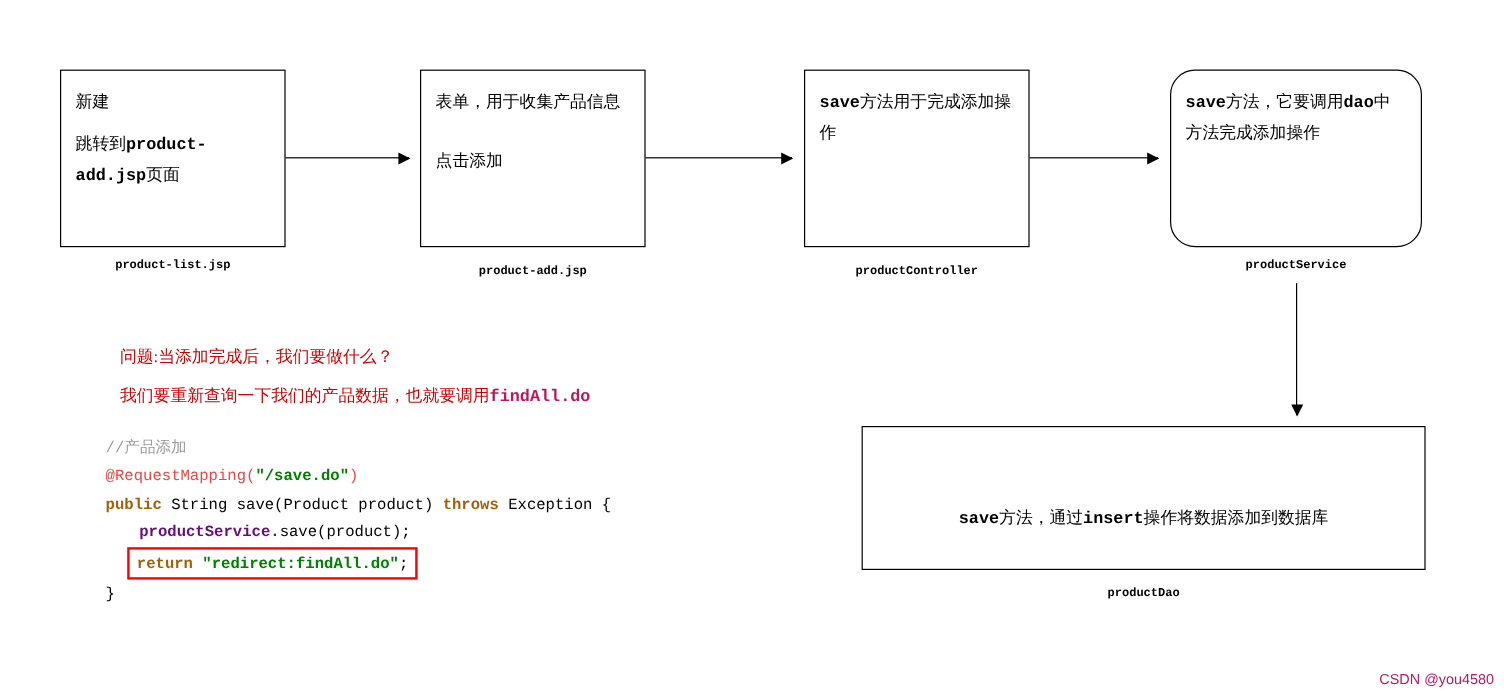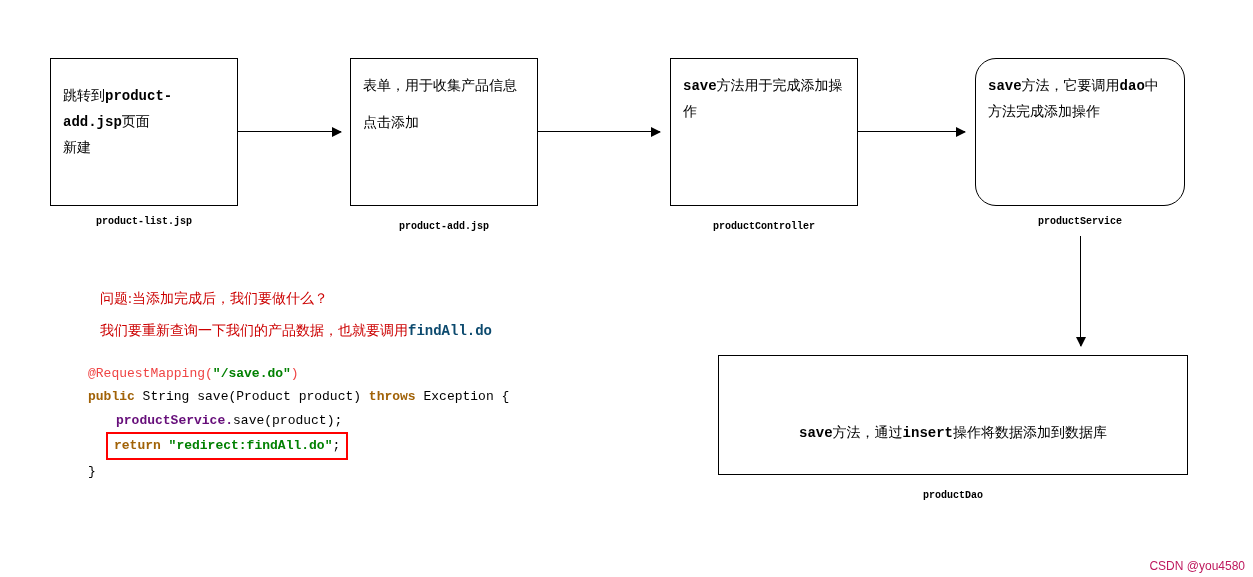--- a/index.html
+++ b/index.html
@@ -87,32 +87,32 @@
     bottom: 4px;
     color: #be185d;
     font-size: 12px;
     font-family: Arial, sans-serif;
   }
 </style>
 </head>
 <body>
 
 <div class="box" style="left:50px; top:58px; width:188px; height:148px;">
+  <div>新建</div>
   <div style="margin-top:10px;">
     <span>跳转到</span><span class="mono-bold">product-add.jsp</span><span>页面</span>
   </div>
-  <div>新建</div>
 </div>
 <div class="box-label" style="left:50px; top:216px; width:188px;">product-list.jsp</div>
 
 <div class="arrow-h" style="left:238px; top:131px; width:103px;"></div>
 
 <div class="box" style="left:350px; top:58px; width:188px; height:148px;">
   <div>表单，用于收集产品信息</div>
-  <div style="margin-top:12px;">点击添加</div>
+  <div style="margin-top:24px;">点击添加</div>
 </div>
 <div class="box-label" style="left:350px; top:221px; width:188px;">product-add.jsp</div>
 
 <div class="arrow-h" style="left:538px; top:131px; width:122px;"></div>
 
 <div class="box" style="left:670px; top:58px; width:188px; height:148px;">
   <div>
     <span class="mono-bold">save</span><span>方法用于完成添加操作</span>
   </div>
 </div>
@@ -131,24 +131,25 @@
 
 <div class="box" style="left:718px; top:355px; width:470px; height:120px; padding-top:64px; text-align:center;">
   <div>
     <span class="mono-bold">save</span><span>方法，通过</span><span class="mono-bold">insert</span><span>操作将数据添加到数据库</span>
   </div>
 </div>
 <div class="box-label" style="left:718px; top:490px; width:470px;">productDao</div>
 
 <div class="note-red" style="left:100px; top:288px;">问题:当添加完成后，我们要做什么？</div>
 <div class="note-red" style="left:100px; top:320px;">
-  <span>我们要重新查询一下我们的产品数据，也就要调用</span><span class="mono-bold" style="color:#0c4a6e;">findAll.do</span>
+  <span>我们要重新查询一下我们的产品数据，也就要调用</span><span class="mono-bold" style="color:#be185d;">findAll.do</span>
 </div>
 
 <div class="code-block" style="left:88px; top:362px;">
+  <div class="code-comment">//产品添加</div>
   <div>
     <span class="code-anno">@RequestMapping(</span><span class="code-str">"/save.do"</span><span class="code-anno">)</span>
   </div>
   <div>
     <span class="code-kw">public</span><span class="code-dot"> String save(Product product) </span><span class="code-kw">throws</span><span class="code-dot"> Exception {</span>
   </div>
   <div style="margin-left:28px;">
     <span style="color:#660e7a; font-weight:bold;">productService.</span><span class="code-dot">save(product);</span>
   </div>
   <div class="red-frame">

